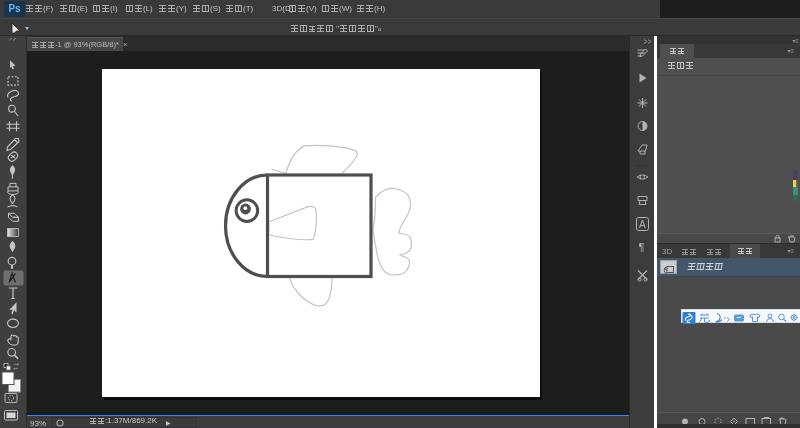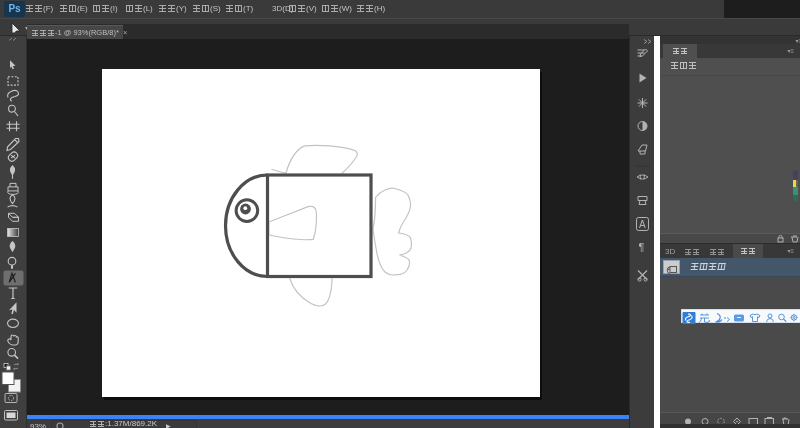--- a/index.html
+++ b/index.html
@@ -17,42 +17,42 @@
   linear-gradient(currentColor,currentColor) 6px 0/1px 7px no-repeat,
   linear-gradient(currentColor,currentColor) 0 0/7px 1px no-repeat,
   linear-gradient(currentColor,currentColor) 0 6px/7px 1px no-repeat,
   linear-gradient(currentColor,currentColor) 3px 0/1px 7px no-repeat}
 .c.s{width:6px;height:6px;background:
   linear-gradient(currentColor,currentColor) 0 0/6px 1px no-repeat,
   linear-gradient(currentColor,currentColor) 0 3px/6px 1px no-repeat,
   linear-gradient(currentColor,currentColor) 0 5px/6px 1px no-repeat,
   linear-gradient(currentColor,currentColor) 3px 0/1px 6px no-repeat}
 
-#menubar{left:0;top:0;width:724px;height:18px;background:#3a3a3a}
+#menubar{left:0;top:0;width:660px;height:18px;background:#3a3a3a}
 .mi{position:absolute;top:4px;font-size:8px;color:#c4c4c4;white-space:nowrap}
 #pslogo{left:4px;top:1px;width:21px;height:16px;background:#16354e;border-radius:2px;
  color:#74b4e8;font-size:10px;font-weight:bold;text-align:center;line-height:16px}
 
 #optbar{left:0;top:18px;width:800px;height:18px;background:#3a3a3a;
  border-top:1px solid #484848;border-bottom:1px solid #2a2a2a}
 
 #toolbar{left:0;top:36px;width:27px;height:392px;background:#3f3f3f;border-right:1px solid #2e2e2e}
 
-#tabbar{left:27px;top:24px;width:602px;height:15px;background:#2b2b2b}
+#tabbar{left:27px;top:36px;width:602px;height:15px;background:#2b2b2b}
 #dtab{position:absolute;left:0;top:1px;height:14px;width:96px;background:#464646;
  border-top:1px solid #585858;color:#bdbdbd;font-size:7.5px;line-height:13px;padding-left:4px;white-space:nowrap}
 #paste{left:27px;top:51px;width:602px;height:364px;background:#1d1d1d}
 #canvas{position:absolute;left:75px;top:18px;width:438px;height:328px;background:#fff;
  box-shadow:2px 3px 0 rgba(0,0,0,.55)}
-#statusbar{left:27px;top:415px;width:602px;height:13px;background:#3c3c3c;border-top:4px solid #3b82f6;
+#statusbar{left:27px;top:415px;width:602px;height:13px;background:#3c3c3c;border-top:1px solid #3b82f6;
  color:#c9c9c9;font-size:8px}
 
 #dock{left:629px;top:36px;width:25px;height:392px;background:#3c3c3c;border-left:1px solid #2a2a2a}
 
-#panels{left:654px;top:36px;width:146px;height:392px;background:#7f1d1d;border-left:6px solid #ffffff}
+#panels{left:654px;top:36px;width:146px;height:392px;background:#7f1d1d;border-left:3px solid #ffffff}
 .ptop{position:absolute;left:0;top:0;width:146px;height:8px;background:#333}
 .ptab1{position:absolute;left:0;top:8px;width:146px;height:14px;background:#383838}
 .atab{position:absolute;background:#4f4f4f;color:#dedede;font-size:8px;text-align:center}
 .pbody1{position:absolute;left:0;top:22px;width:146px;height:175px;background:#4f4f4f}
 .pfoot1{position:absolute;left:0;top:197px;width:146px;height:10px;background:#484848;border-top:1px solid #5a5a5a}
 .pgap{position:absolute;left:0;top:207px;width:146px;height:1px;background:#2b2b2b}
 .ptab2{position:absolute;left:0;top:208px;width:146px;height:14px;background:#383838}
 .prow{position:absolute;left:0;top:222px;width:146px;height:18px;background:#44566a}
 .pbody2{position:absolute;left:0;top:241px;width:146px;height:135px;background:#4a4a4a}
 .pfoot2{position:absolute;left:0;top:376px;width:146px;height:12px;background:#454545;border-top:1px solid #575757}

